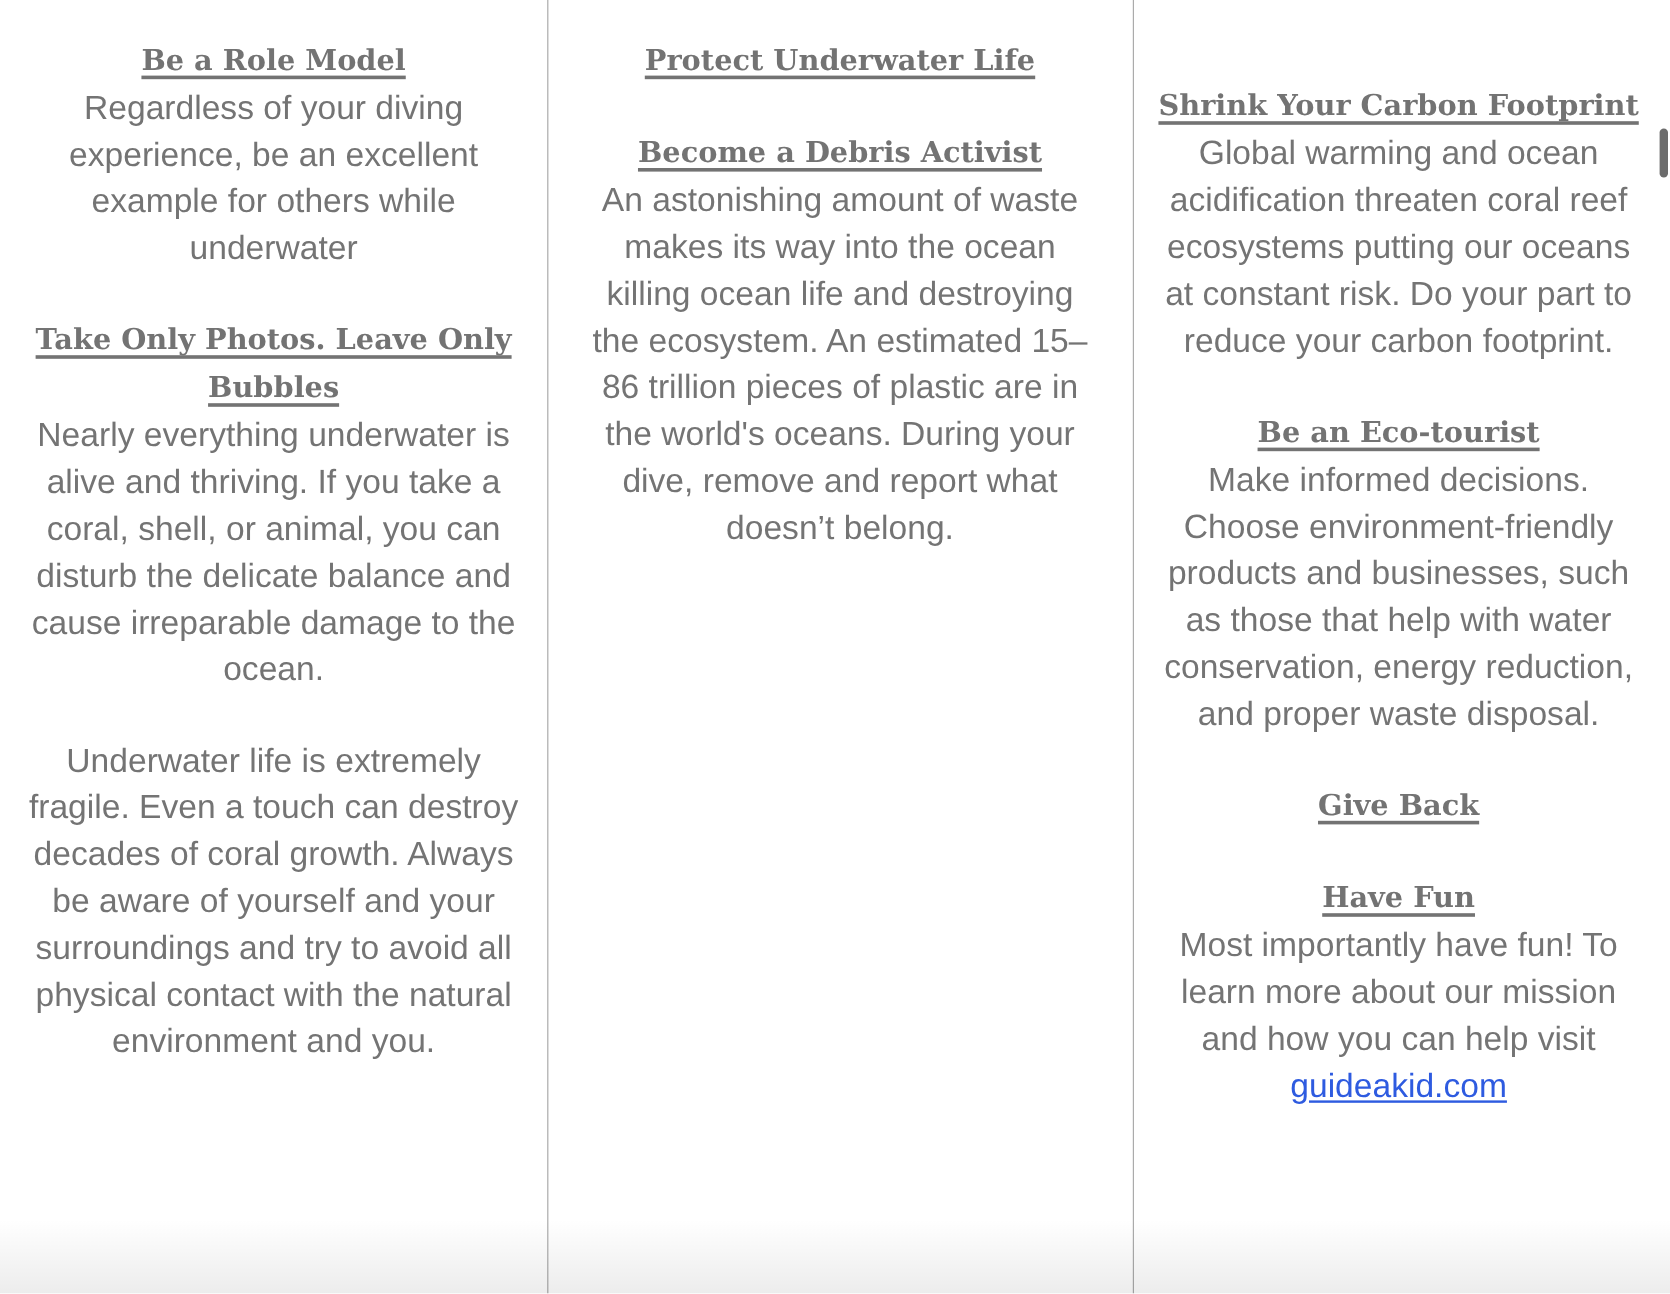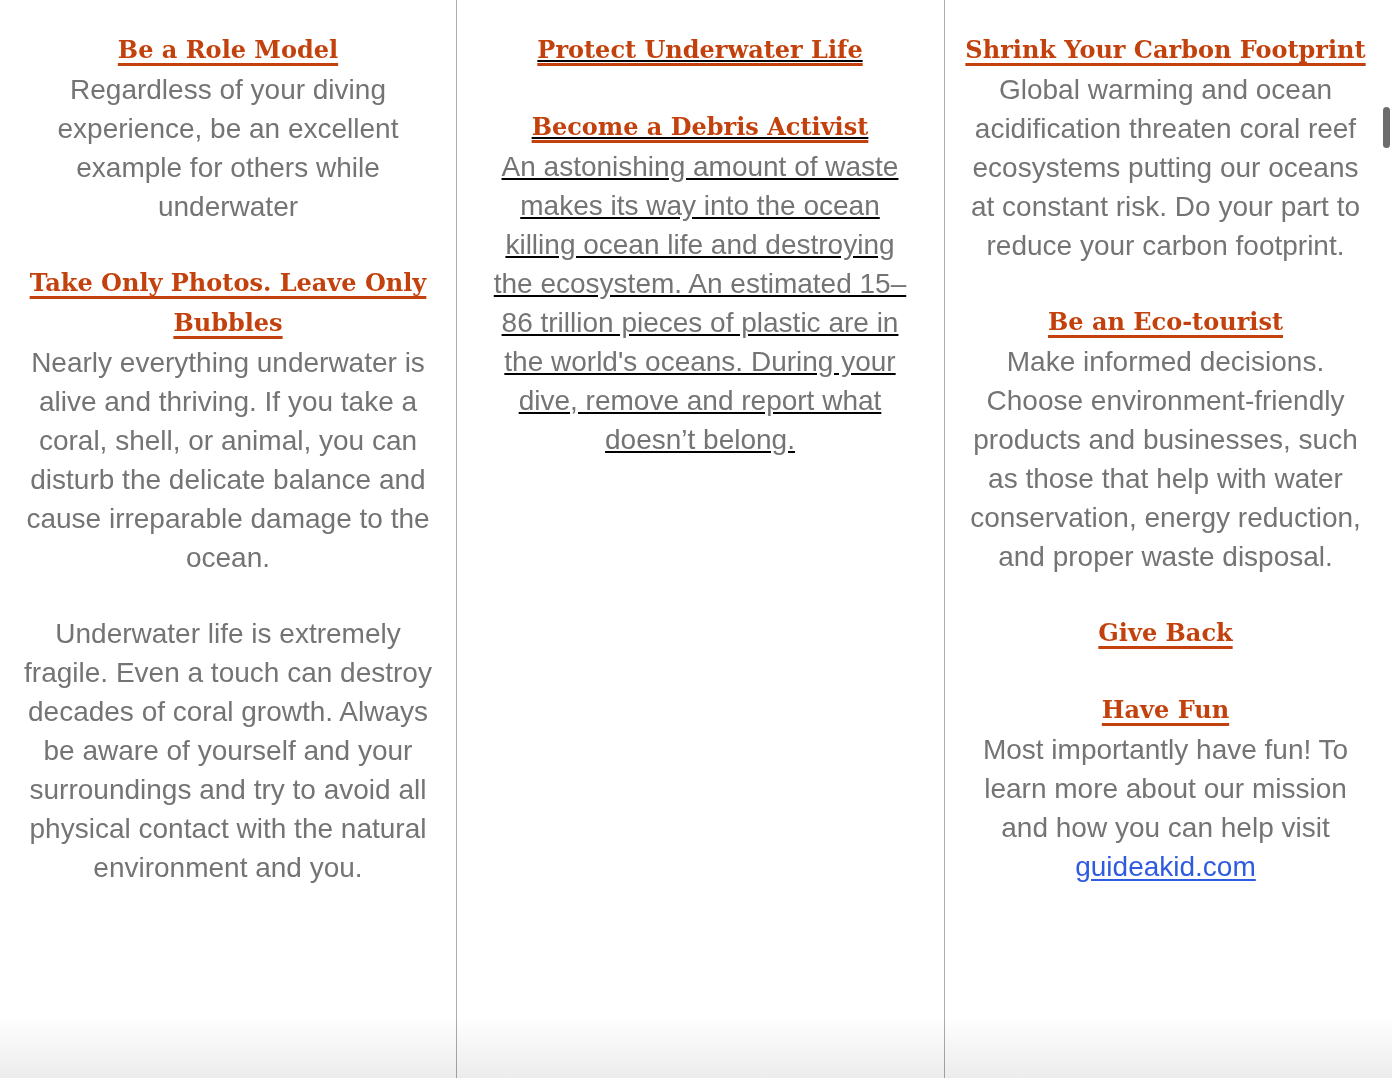--- a/index.html
+++ b/index.html
@@ -6,36 +6,36 @@
   body {
     width:1392px; height:1078px;
     background:#ffffff;
     position:relative;
     overflow:hidden;
     font-family:"Liberation Sans", sans-serif;
   }
   .page { display:flex; width:1392px; height:1078px; }
   .column { box-sizing:border-box; padding-top:30px; }
   .col-1 { width:456px; padding-left:24px; padding-right:24px; }
-  .col-2 { width:488px; padding-left:36px; padding-right:36px;text-decoration:underline; }
-  .col-3 { width:448px; padding-left:18px; padding-right:23px; }
+  .col-2 { width:488px; padding-left:36px; padding-right:36px; }
+  .col-3 { width:448px; padding-left:18px; padding-right:23px;margin-top:38px; }
   .divider {
     position:absolute; top:0; bottom:0; width:1px;
     background:#ababab;
   }
   .divider.d1 { left:456px; }
   .divider.d2 { left:944px; }
   .section { margin:0 0 37px 0; }
   .section h2 {
     margin:0;
     font-family:"DejaVu Serif", serif;
     font-weight:700;
     font-size:24px;
     line-height:40px;
-    color:#c2410c;
+    color:#737373;
     text-align:center;
     text-decoration:underline;
     text-decoration-thickness:3px;
     text-underline-offset:5px;
   }
   .section p {
     margin:0;
     font-size:28px;
     line-height:39px;
     color:#747474;

